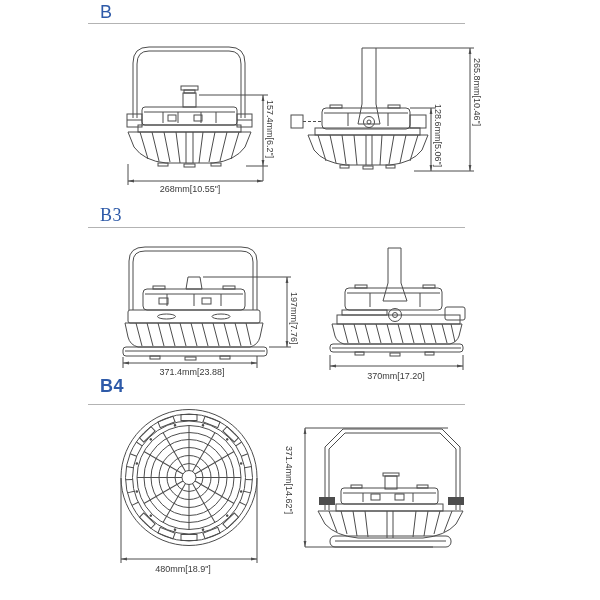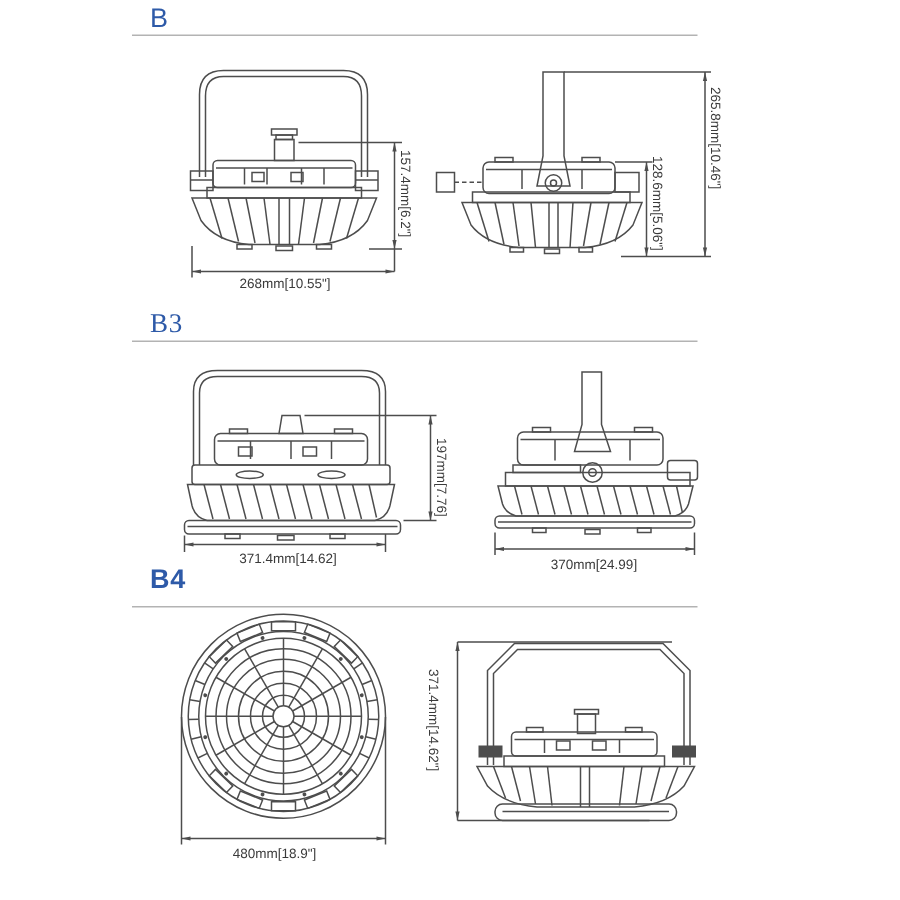--- a/index.html
+++ b/index.html
@@ -228,22 +228,22 @@
     <g>
       <line x1="5" y1="112" x2="5" y2="127"></line>
       <line x1="138" y1="112" x2="138" y2="127"></line>
       <line x1="5" y1="123" x2="138" y2="123"></line>
       <polygon class="f" points="5,123 11,121.6 11,124.4"></polygon>
       <polygon class="f" points="138,123 132,121.6 132,124.4"></polygon>
     </g>
   </svg>
 
   <div class="dim v" style="left:288px; top:292px;">197mm[7.76]</div>
-  <div class="dim h" style="left:142px; top:367px; width:100px;">371.4mm[14.62]</div>
-  <div class="dim h" style="left:346px; top:371px; width:100px;">370mm[24.99]</div>
+  <div class="dim h" style="left:142px; top:367px; width:100px;">371.4mm[23.88]</div>
+  <div class="dim h" style="left:346px; top:371px; width:100px;">370mm[17.20]</div>
 
   <div class="sec-label" style="left:100px; top:376px;font-weight:bold;">B4</div>
   <div class="rule" style="top:404px;"></div>
 
   <svg class="draw" style="left:112px; top:406px;" width="160" height="165" viewBox="0 0 160 165">
     <g>
       <circle cx="77" cy="71.5" r="68"></circle>
       <circle cx="77" cy="71.5" r="63.5"></circle>
       <circle cx="77" cy="71.5" r="56.5"></circle>
       <circle cx="77" cy="71.5" r="52"></circle>

